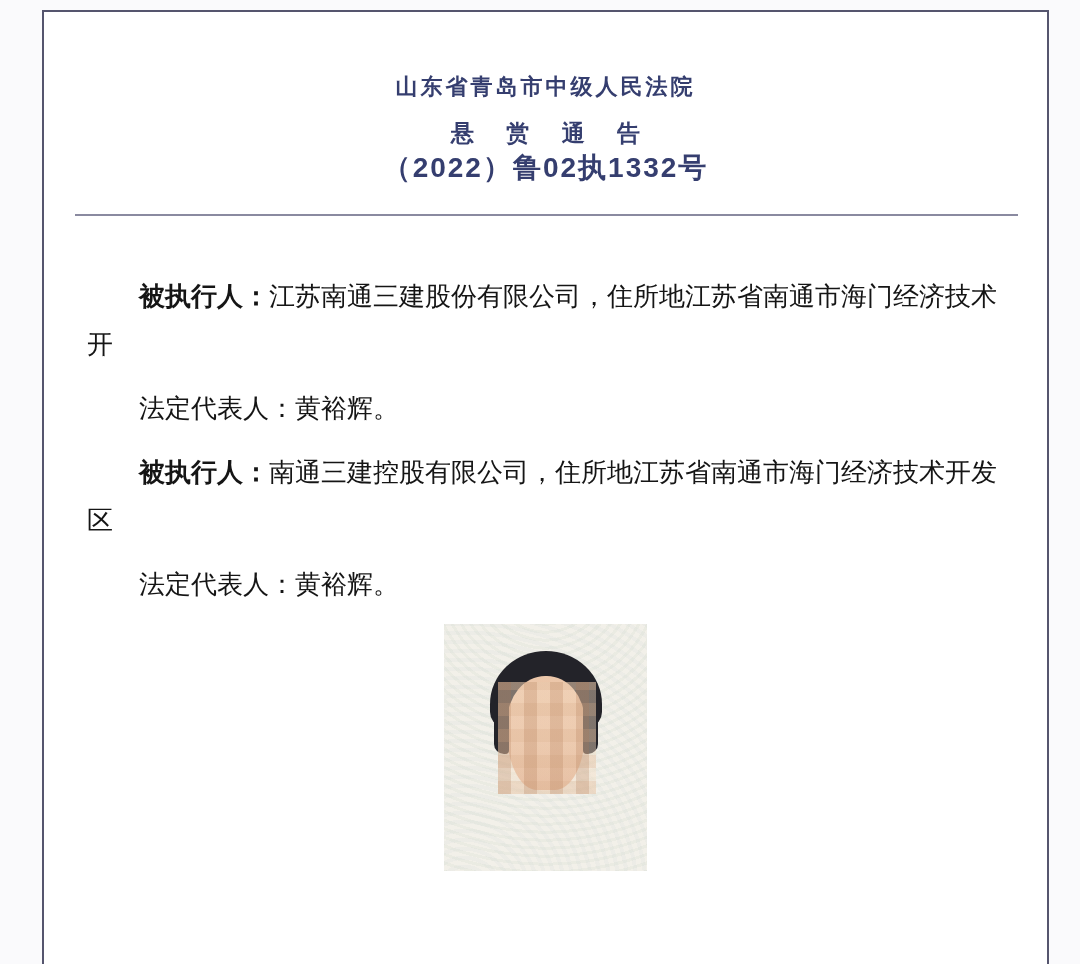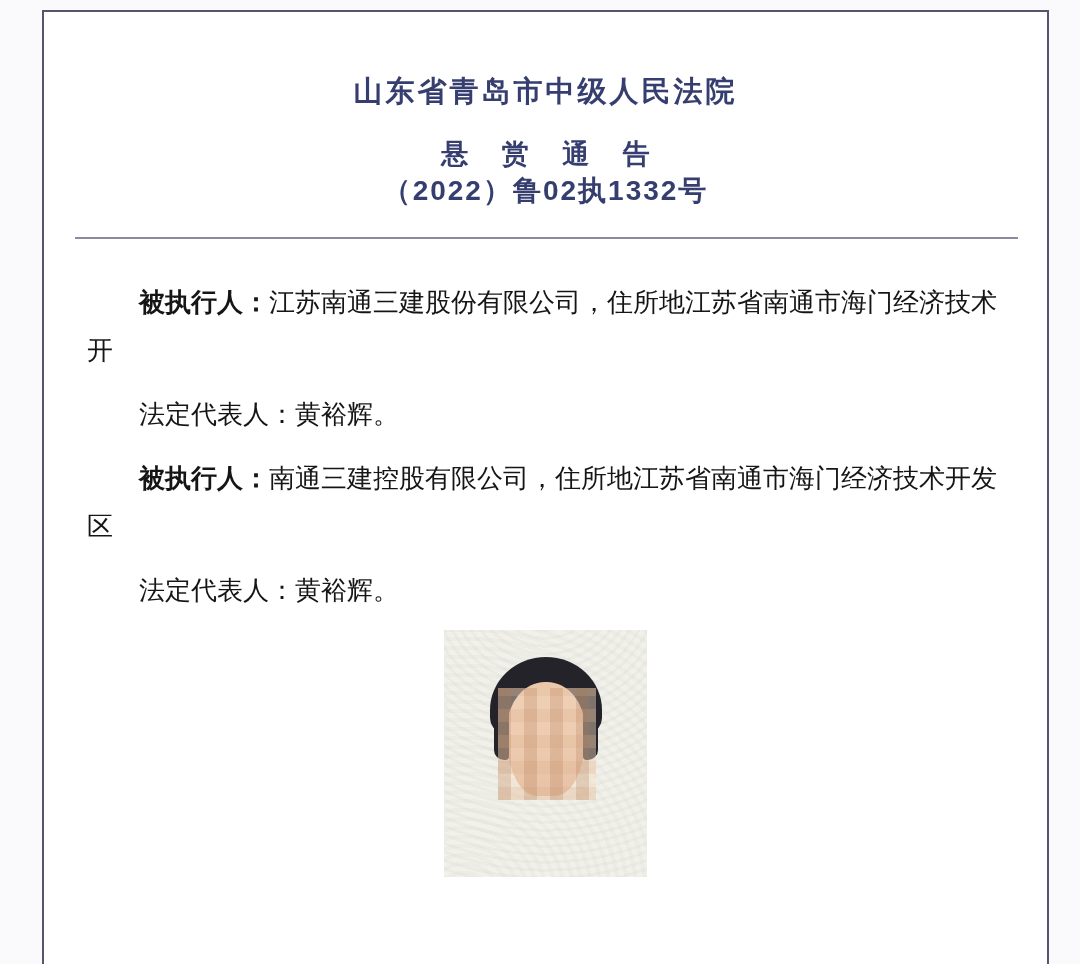--- a/index.html
+++ b/index.html
@@ -4,28 +4,28 @@
 <style>
   * { margin:0; padding:0; box-sizing:border-box; }
   html,body { width:1080px; height:964px; overflow:hidden;
     background:#fafafc;
     font-family:"Liberation Sans","DejaVu Sans",sans-serif; }
 
   .frame { position:absolute; left:42px; top:10px; width:1007px; height:990px;
     background:#ffffff; border:2px solid #55556e; border-bottom:none; }
 
   .titles { margin-top:60px; text-align:center; color:#353e6f; font-weight:700; }
-  .court-name  { font-size:29px; letter-spacing:3px; }
-  .notice-title{ font-size:27px; letter-spacing:13px; margin-top:24px; text-indent:13px; }
+  .court-name  { font-size:22px; letter-spacing:3px; }
+  .notice-title{ font-size:23px; letter-spacing:13px; margin-top:16px; text-indent:13px; }
   .case-number { font-size:28px; letter-spacing:2px; }
 
   .divider { margin-top:27px; margin-left:31px; width:943px; height:2px;
     background:#8a8aa0; border:none; }
 
-  .content { padding:23px 32px 0 43px; font-size:26px; line-height:48px; color:#151515; }
+  .content { padding:40px 32px 0 43px; font-size:26px; line-height:48px; color:#151515; }
   .content p { margin:16px 0; text-indent:52px; }
   .b { font-weight:700; }
 
   
   .mosaic { display:inline-block; height:34px; vertical-align:-9px;
     border-radius:2px; position:relative; }
   .mosaic-a { width:268px; margin-left:2px;
     background:
       repeating-linear-gradient(90deg, rgba(120,120,130,.28) 0 16px, rgba(255,255,255,0) 16px 33px,
         rgba(168,168,178,.22) 33px 50px, rgba(232,232,236,.55) 50px 67px),

